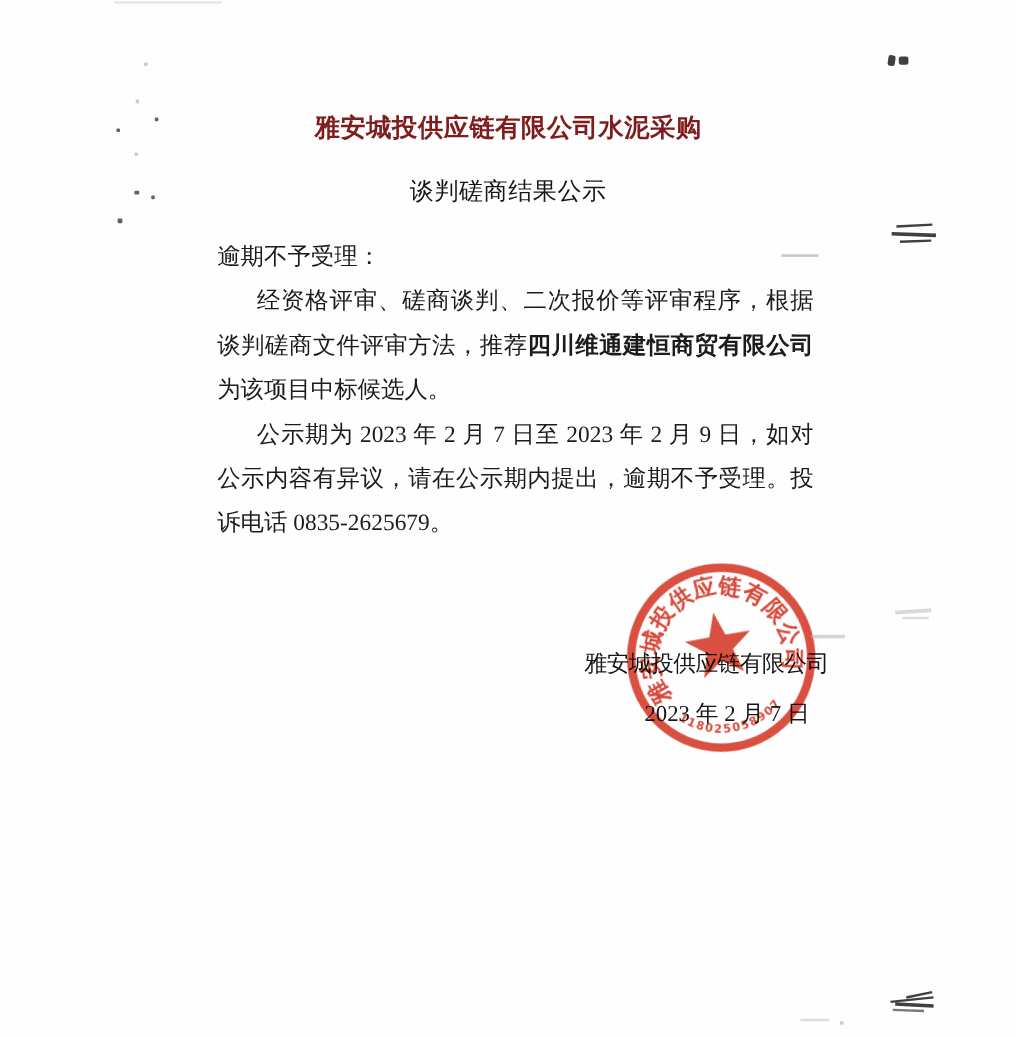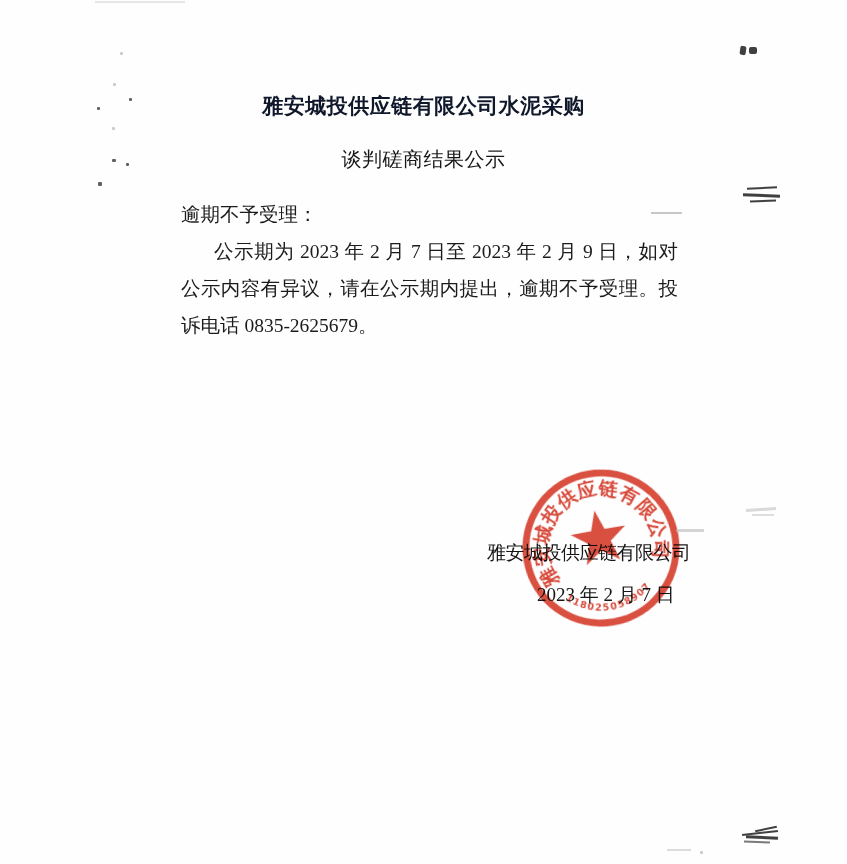--- a/index.html
+++ b/index.html
@@ -5,21 +5,21 @@
   html,body { margin:0; padding:0; background:#ffffff; }
   .page {
     position:relative; width:847px; height:864px;
     background:#fefefef9; overflow:hidden;
     font-family:"Liberation Serif","DejaVu Serif",serif;
     color:#1c1c1c;
   }
   .doc-title {
     position:absolute; top:92px; left:0; width:100%;
     text-align:center; font-size:21px; font-weight:bold;
-    letter-spacing:0.5px; color:#0f172a;
+    letter-spacing:0.5px; color:#7f1d1d;
   }
   .doc-subtitle {
     position:absolute; top:146px; left:0; width:100%;
     text-align:center; font-size:20px; font-weight:normal;
     letter-spacing:0.5px; color:#161616;
   }
   .body-text {
     position:absolute; left:181px; top:196px; width:497px;
     font-size:19.5px; line-height:37px;
     text-align:justify; text-justify:inter-character;
@@ -53,20 +53,21 @@
 </head>
 <body>
 
 <div class="page">
 
   <div class="doc-title">雅安城投供应链有限公司水泥采购</div>
   <div class="doc-subtitle">谈判磋商结果公示</div>
 
   <div class="body-text">
     <p>逾期不予受理：</p>
+    <p class="indent"><span>经资格评审、磋商谈判、二次报价等评审程序，根据谈判磋商文件评审方法，推荐</span><span class="winner">四川维通建恒商贸有限公司</span><span>为该项目中标候选人。</span></p>
     <p class="indent">公示期为 2023 年 2 月 7 日至 2023 年 2 月 9 日，如对公示内容有异议，请在公示期内提出，逾期不予受理。投诉电话 0835-2625679。</p>
   </div>
 
   <div class="sig-company">雅安城投供应链有限公司</div>
   <div class="sig-date">2023 年 2 月 7 日</div>
 
   <svg class="seal" viewBox="0 0 232 232" xmlns="http://www.w3.org/2000/svg">
     <defs>
       <path id="seal-arc-text" d="M 70,142 A 53,53 0 1 1 162,142" fill="none"></path>
       <path id="seal-arc-digits" d="M 66.5,154.5 A 63,63 0 0 0 165.5,154.5" fill="none"></path>

